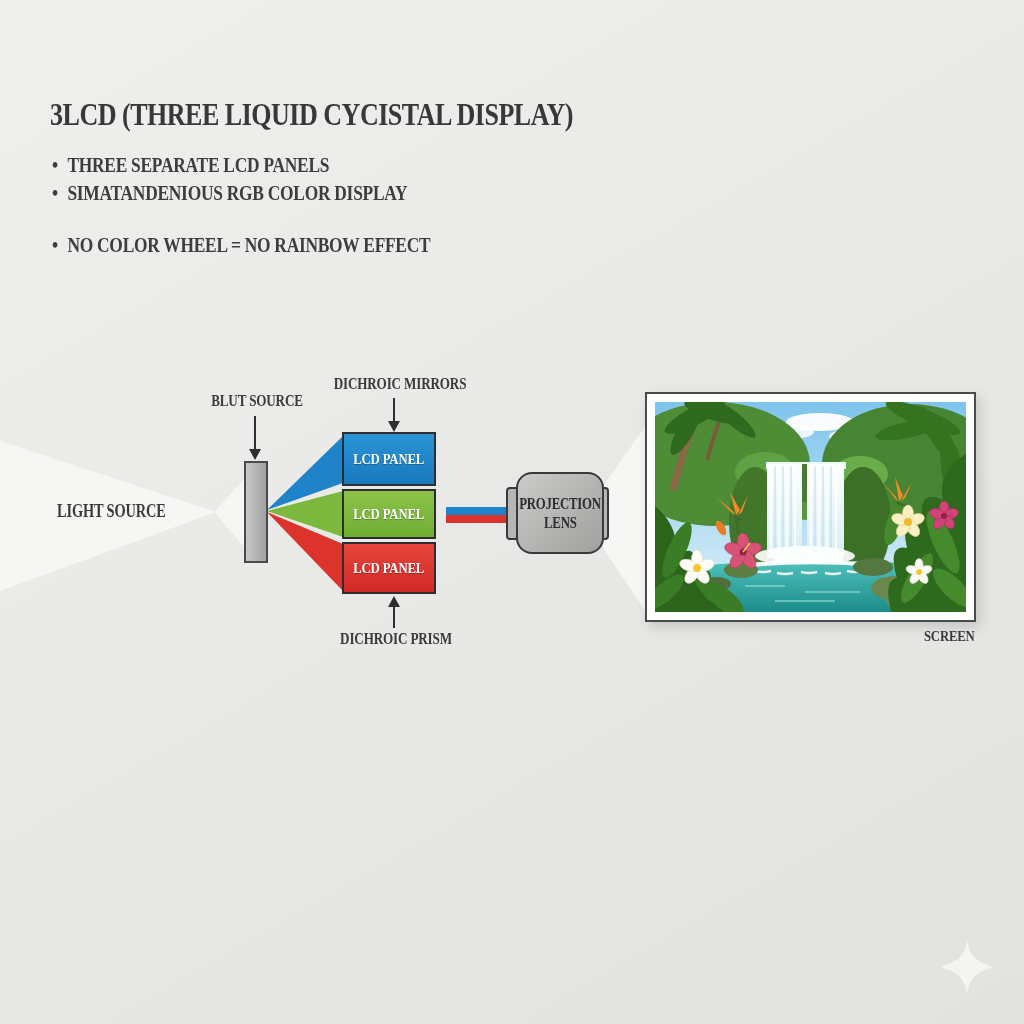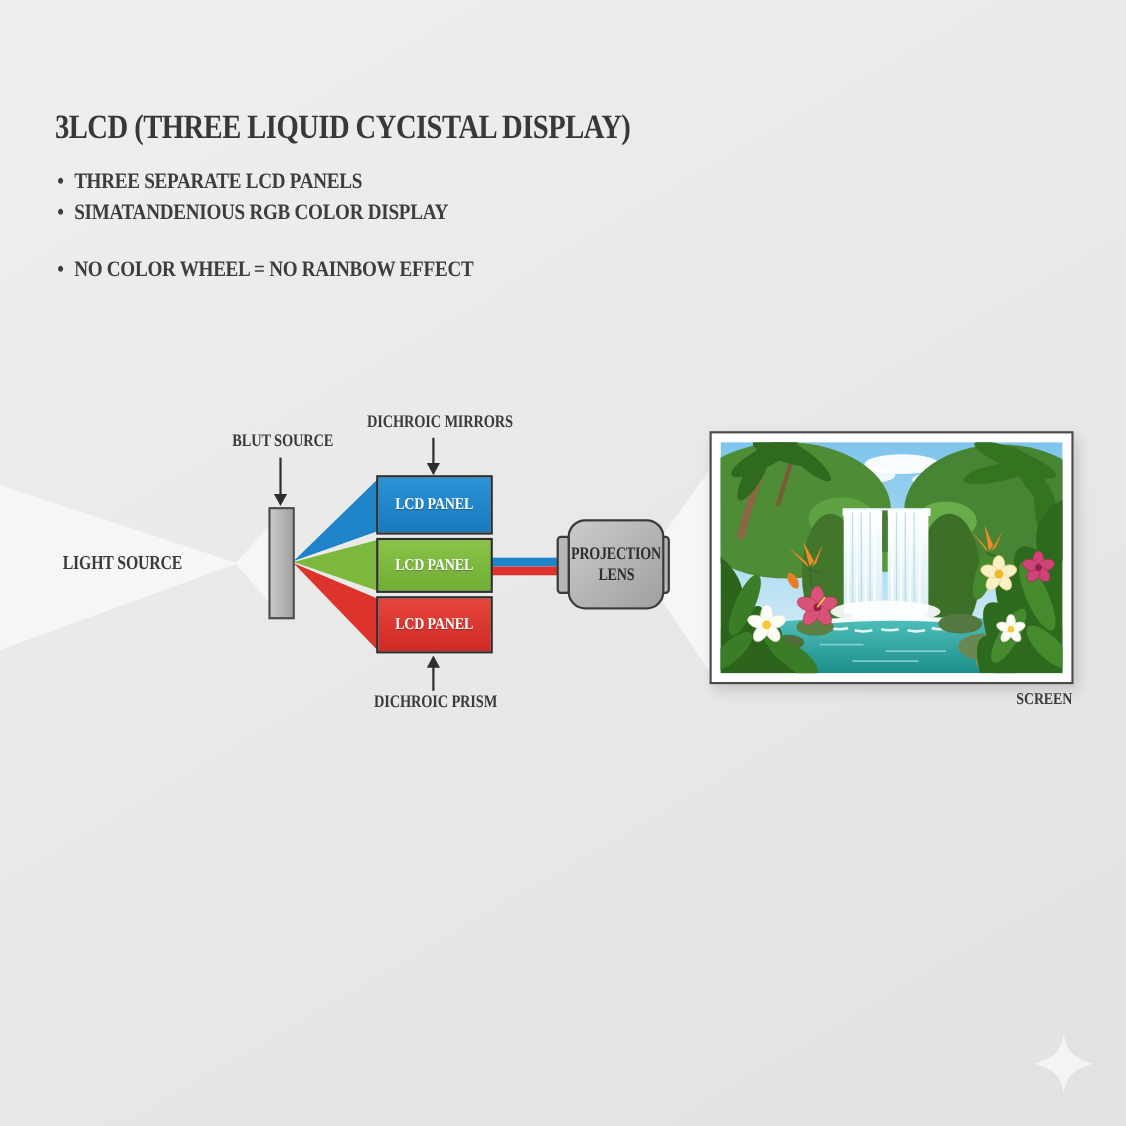--- a/index.html
+++ b/index.html
@@ -34,21 +34,21 @@
   .ahead.down{border-top:11px solid #2e2e2e}
   .ahead.up{border-bottom:11px solid #2e2e2e}
   
   .beam-svg{position:absolute;left:0;top:0;z-index:1}
   .slab{
     position:absolute;left:244px;top:461px;width:24px;height:102px;z-index:2;
     background:linear-gradient(90deg,#c7c7c6,#a2a2a1);
     border:2px solid #4a4a4a;box-sizing:border-box;
   }
   .panel{
-    position:absolute;left:342px;width:106px;z-index:2;
+    position:absolute;left:342px;width:94px;z-index:2;
     border:2px solid #2e2e2e;box-sizing:border-box;
     display:flex;align-items:center;justify-content:center;
   }
   .panel span{
     color:#fff;font-weight:700;font-size:15px;letter-spacing:-.2px;
     transform:scaleX(.85);white-space:nowrap;text-shadow:0 1px 1px rgba(0,0,0,.3);
   }
   .p-blue{top:432px;height:54px;background:linear-gradient(180deg,#2b94d6,#1979be)}
   .p-green{top:489px;height:50px;background:linear-gradient(180deg,#8cc24a,#6fae33)}
   .p-red{top:542px;height:52px;background:linear-gradient(180deg,#e6453c,#d02a26)}

